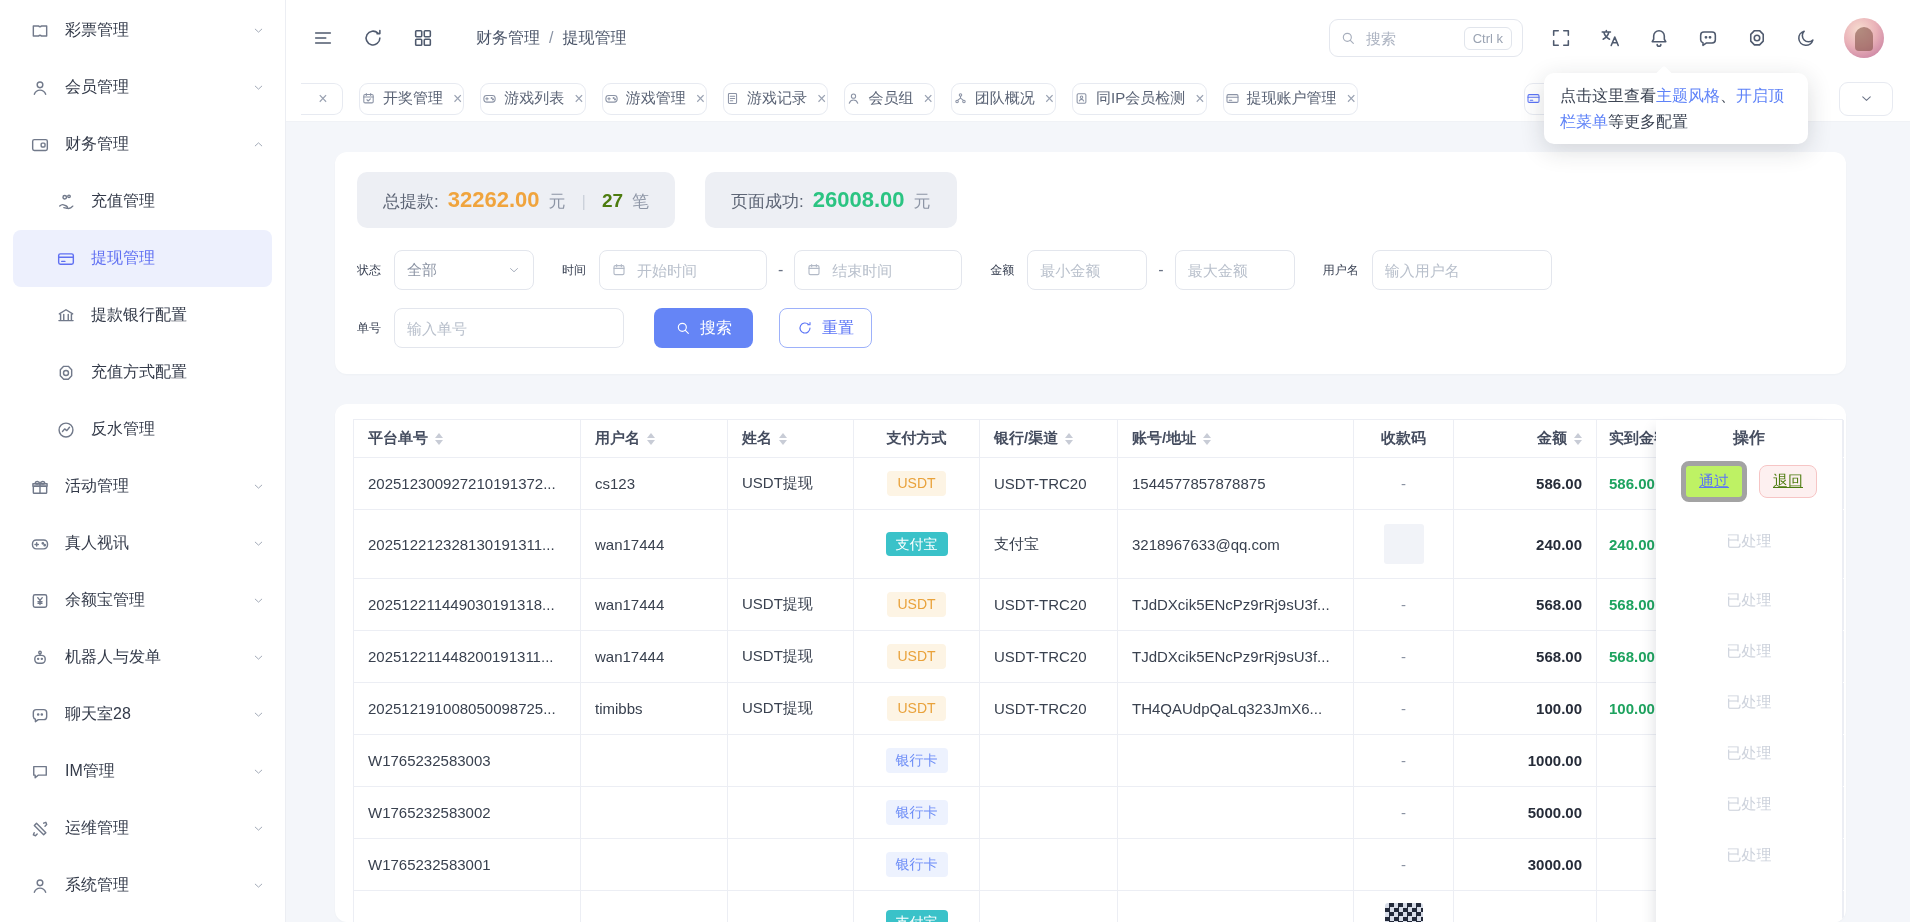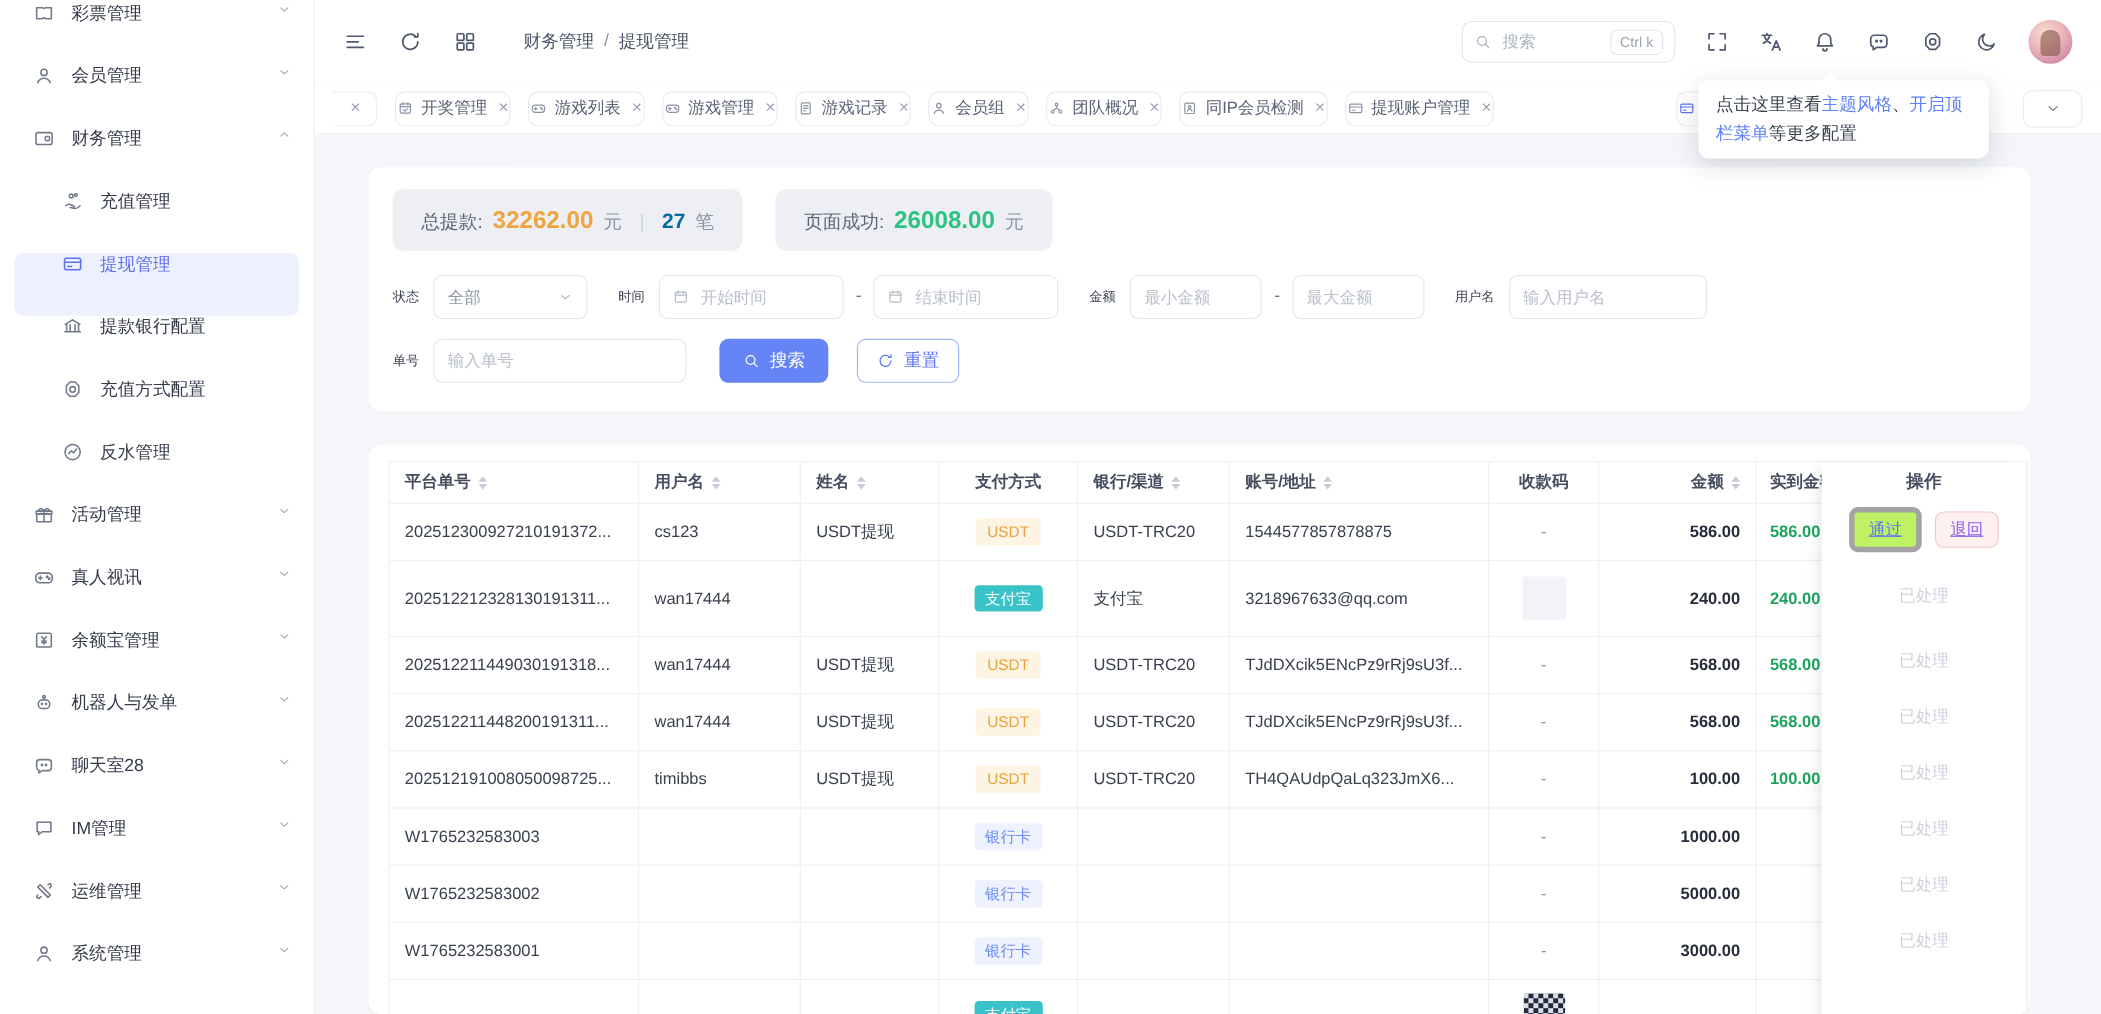--- a/index.html
+++ b/index.html
@@ -3,21 +3,21 @@
 <meta charset="utf-8">
 <style>
   html,body{margin:0;padding:0;background:#f4f6fa;}
   body{width:1910px;height:922px;overflow:hidden;font-family:"Liberation Sans",sans-serif;-webkit-font-smoothing:antialiased;}
   .app{position:relative;width:1910px;height:922px;overflow:hidden;background:#f4f6fa;}
   .icn{display:inline-flex;align-items:center;justify-content:center;}
   .icn svg{width:100%;height:100%;display:block;}
 
   
   .sidebar{position:absolute;left:0;top:0;width:286px;height:922px;background:#fff;border-right:1px solid #eceef3;box-sizing:border-box;padding-top:2px;z-index:5;}
-  .sb-item{height:57px;display:flex;align-items:flex-start;padding:0 18px 0 30px;color:#333a49;font-size:16px;cursor:pointer;position:relative;box-sizing:border-box;}
+  .sb-item{height:57px;display:flex;align-items:center;padding:0 18px 0 30px;color:#333a49;font-size:16px;cursor:pointer;position:relative;box-sizing:border-box;}
   .sb-item .sb-icon{width:20px;height:20px;margin-right:15px;color:#71798a;flex:none;}
   .sb-item.child{padding-left:56px;}
   .sb-item.active{background:#edf0fd;border-radius:8px;margin:0 13px;padding-left:43px;color:#6070f2;}
   .sb-item.active .sb-icon{color:#6070f2;}
   .sb-item .chev{position:absolute;right:20px;width:13px;height:13px;color:#9aa2b1;}
 
   
   .main{margin-left:286px;}
   .topbar{height:76px;background:#fff;display:flex;align-items:center;padding:0 26px;box-sizing:border-box;}
   .tb-left{display:flex;align-items:center;gap:28px;}
@@ -54,21 +54,21 @@
   .content{background:#f4f6fa;height:800px;box-sizing:border-box;padding:30px 64px 0 49px;}
   .card{background:#fff;border-radius:12px;box-shadow:0 1px 2px rgba(40,50,70,.03);}
   .filter-card{padding:20px 22px 26px;box-sizing:border-box;}
   .chips{display:flex;gap:30px;}
   .chip{background:#edeff4;border-radius:10px;padding:15px 26px;display:flex;align-items:baseline;gap:9px;font-size:17px;color:#5d6575;}
   .chip .amt{font-size:22px;font-weight:700;}
   .amt.orange{color:#f0a43d;}
   .amt.green{color:#2bc482;text-align:center;}
   .chip .unit{color:#8d95a5;}
   .chip .divider{color:#ccd2db;margin:0 7px;}
-  .chip .big{font-size:19px;font-weight:700;color:#0369a1;}
+  .chip .big{font-size:19px;font-weight:700;color:#4d7c0f;}
   .frow{display:flex;align-items:center;margin-top:22px;}
   .flabel{font-size:12px;color:#3a4254;margin-right:13px;white-space:nowrap;}
   .gap28{margin-right:28px;}
   .dash{color:#6a7385;margin:0 11px;}
   .inp{height:40px;border:1px solid #e3e6ed;border-radius:8px;box-sizing:border-box;font-size:15px;padding:0 12px;color:#6a7385;background:#fff;outline:none;font-family:inherit;}
   .inp::placeholder{color:#b9c0cc;}
   .select{width:140px;height:40px;border:1px solid #e3e6ed;border-radius:8px;box-sizing:border-box;display:flex;align-items:center;justify-content:space-between;padding:0 12px;font-size:15px;color:#8d95a5;cursor:pointer;background:#fff;}
   .select .icn{width:14px;height:14px;color:#a7aebc;}
   .datewrap{width:168px;height:40px;border:1px solid #e3e6ed;border-radius:8px;box-sizing:border-box;display:flex;align-items:center;gap:8px;padding:0 11px;background:#fff;}
   .datewrap .icn{width:16px;height:16px;color:#b3bac7;flex:none;}
@@ -105,21 +105,21 @@
   .badge.alipay{background:#3ac2c9;color:#fff;}
   .badge.bank{background:#edf2fe;color:#6e8ef7;}
   .ph-box{width:40px;height:40px;background:#f1f3f8;border-radius:3px;}
   .qr{width:38px;height:38px;border-radius:3px;background:repeating-conic-gradient(#232a3a 0% 25%,#d8dde8 0% 50%) 0 0/9px 9px;align-self:flex-start;margin-top:12px;}
   .overlay{position:absolute;top:1px;right:1px;width:186px;background:#fff;box-shadow:-10px 0 12px -8px rgba(55,65,85,.14);z-index:3;}
   .ov-cell{display:flex;align-items:center;justify-content:center;box-sizing:border-box;}
   .ov-cell.head{height:36px;font-size:16px;font-weight:700;color:#454d5f;}
   .ov-cell.r{height:51px;} .ov-cell.r.tall{height:68px;} .ov-cell.r.cut{height:62px;}
   .act-btn{padding:6px 13px;border-radius:8px;font-size:15px;text-decoration:underline;margin:0 6px;cursor:pointer;font-family:inherit;}
   .act-btn.pass{background:#bef264;border:5px solid #a3a3a3;color:#5b74f6;}
-  .act-btn.reject{background:#fdf0f0;border:1px solid #f6c5c5;color:#8b5cf6;}
+  .act-btn.reject{background:#fdf0f0;border:1px solid #f6c5c5;color:#4d7c0f;}
   .processed{color:#cdd2dc;font-size:15px;}
 </style>
 </head>
 <body>
 
 <div class="app">
 
   <nav class="sidebar">
     <div id="sidebar-menu">
         <div class="sb-item">

